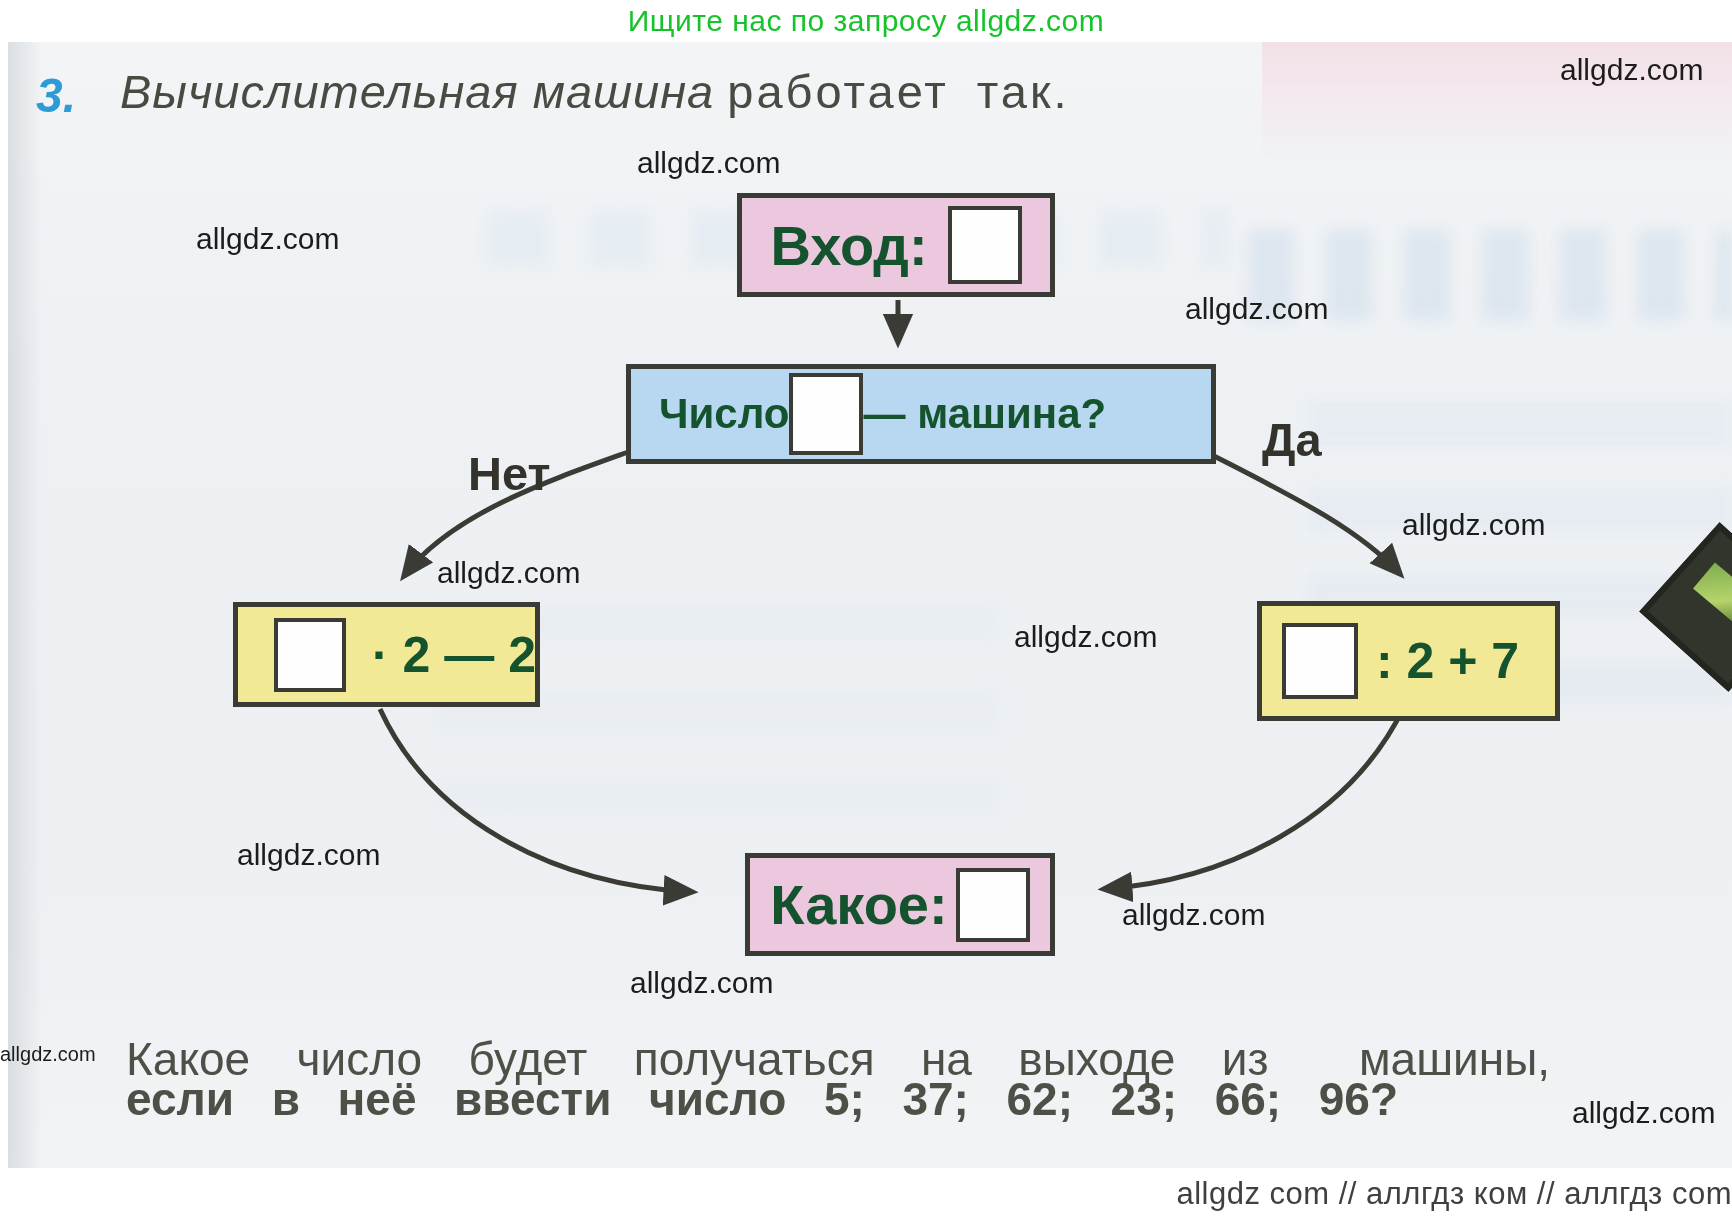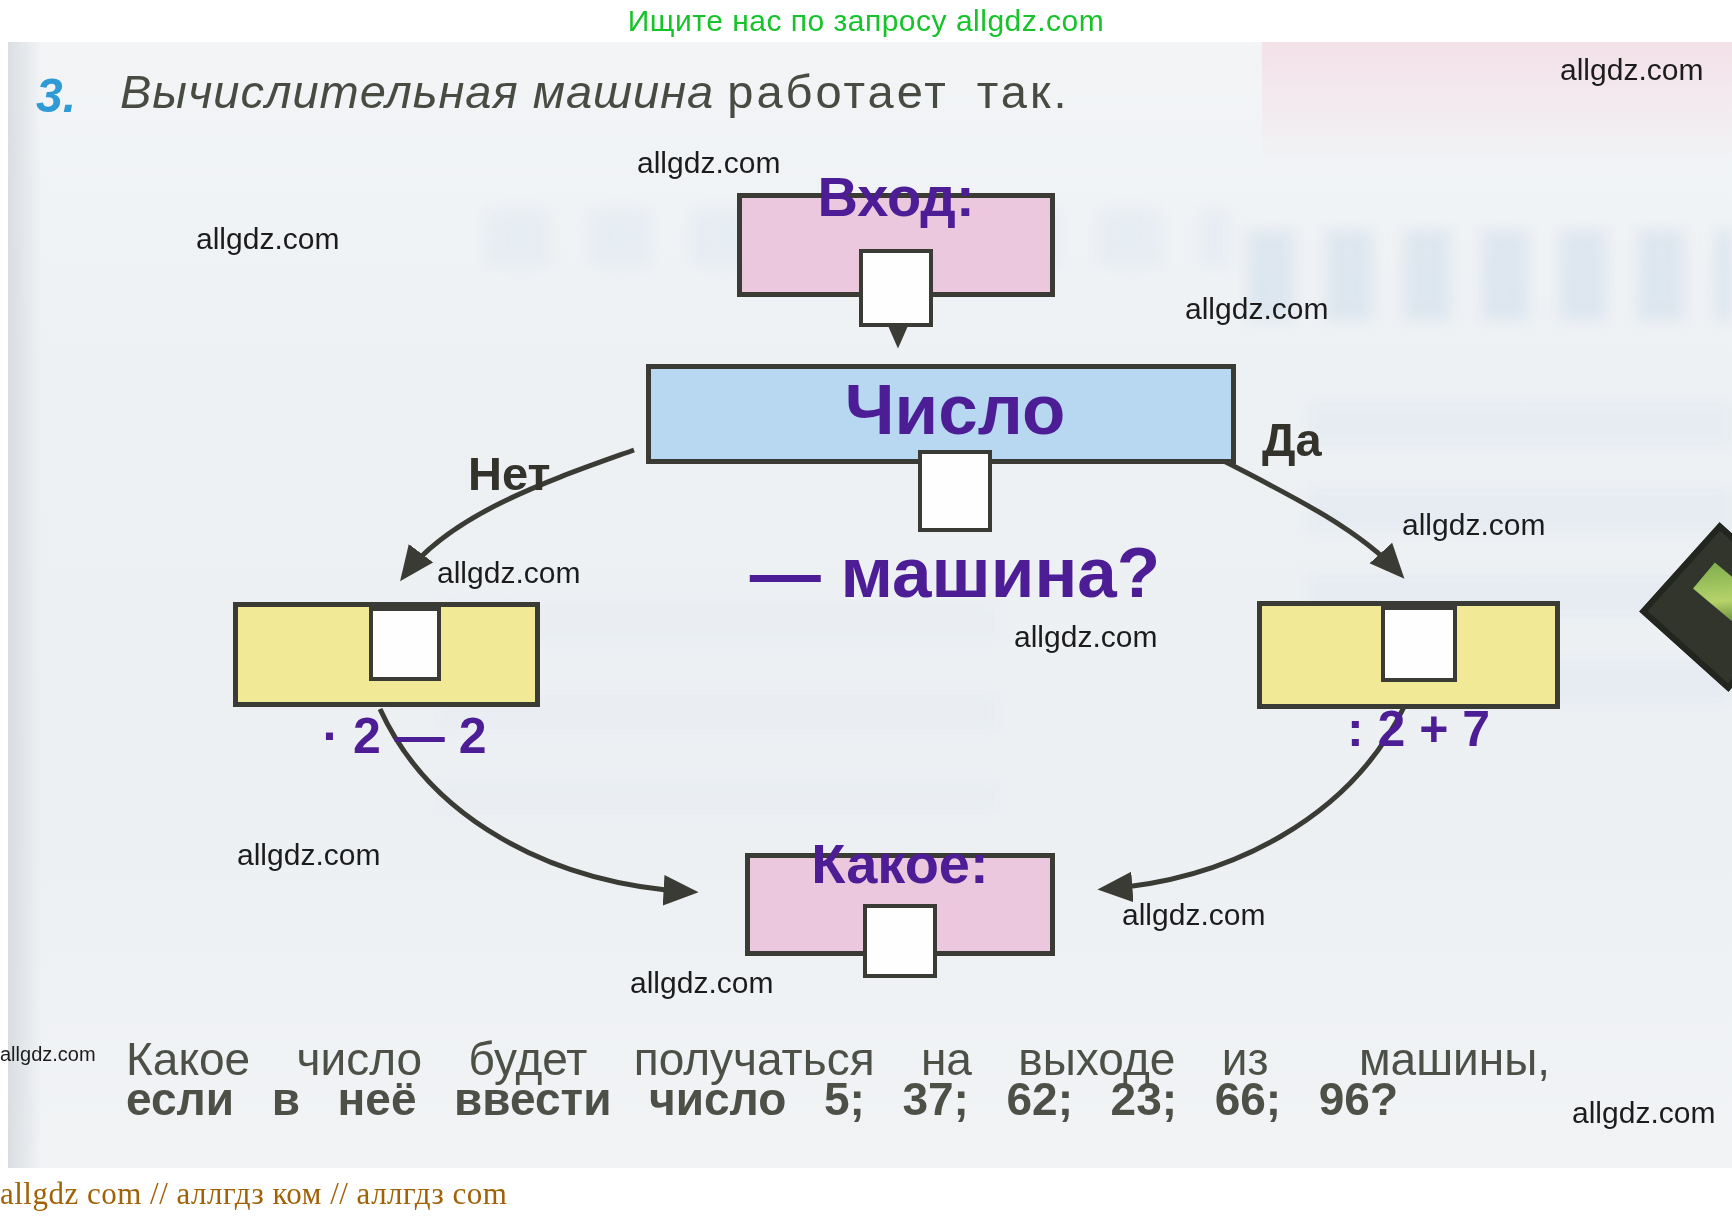--- a/index.html
+++ b/index.html
@@ -44,46 +44,46 @@
   .task-title .t-italic{font-style:italic;letter-spacing:1px;}
   .task-title .t-rest{letter-spacing:3px;word-spacing:12px;}
 
   
   .wm{position:absolute;font-size:30px;color:#1c1c1c;white-space:nowrap;}
   .wm.small{font-size:20px;}
 
   
   .fbox{
     position:absolute;border:5px solid #3b3b35;box-sizing:border-box;
-    display:flex;align-items:center;color:#4c1d95;font-weight:bold;flex-direction:column;
+    display:flex;align-items:center;color:#14532d;font-weight:bold;
   }
   .fbox .lbl{white-space:nowrap;}
   .slot{background:#fefefe;border:4px solid #3b3b35;box-sizing:border-box;flex:none;}
   .box-input   {left:737px;top:193px;width:318px;height:104px;background:#ecc8df;justify-content:center;gap:20px;font-size:56px;}
-  .box-cond    {left:626px;top:364px;width:590px;height:100px;background:#b7d8f0;font-size:71px;padding-left:28px;margin-left:20px;}
+  .box-cond    {left:626px;top:364px;width:590px;height:100px;background:#b7d8f0;font-size:42px;padding-left:28px;}
   .box-odd     {left:233px;top:602px;width:307px;height:105px;background:#f2e996;font-size:50px;padding-left:36px;gap:26px;}
-  .box-even    {left:1257px;top:601px;width:303px;height:108px;background:#f2e996;font-size:50px;padding-left:20px;gap:18px;}
+  .box-even    {left:1257px;top:601px;width:303px;height:120px;background:#f2e996;font-size:50px;padding-left:20px;gap:18px;}
   .box-output  {left:745px;top:853px;width:310px;height:103px;background:#ecc8df;justify-content:center;gap:8px;font-size:56px;}
 
   .branch-label{position:absolute;font-size:47px;font-weight:bold;color:#33332c;}
   .label-no{left:468px;top:446px;}
   .label-yes{left:1262px;top:412px;}
 
   .arrows{position:absolute;left:0;top:0;width:1732px;height:1225px;pointer-events:none;}
 
   
   .q-line{position:absolute;color:#4c5047;font-size:46px;text-align:justify;text-align-last:justify;}
   .q1{left:126px;top:1032px;width:1424px;}
   .q1 .q-italic{margin-left:44px;}
   .q2{left:126px;top:1072px;width:1272px;font-weight:bold;}
 
   
   .footer{
-    position:absolute;left:0;top:1176px;width:100%;text-align:left;
-    font-size:31px;color:#a16207;letter-spacing:.5px;font-family:Liberation Serif, serif;
+    position:absolute;left:0;top:1176px;width:100%;text-align:right;
+    font-size:31px;color:#404040;letter-spacing:.5px;
   }
 
   
   .calc-corner{
     position:absolute;right:-52px;top:505px;width:120px;height:120px;
     transform:rotate(42deg);
     background:#32352c;border:6px solid #23251f;box-sizing:border-box;
   }
   .calc-screen{
     position:absolute;left:18px;top:26px;width:58px;height:34px;

